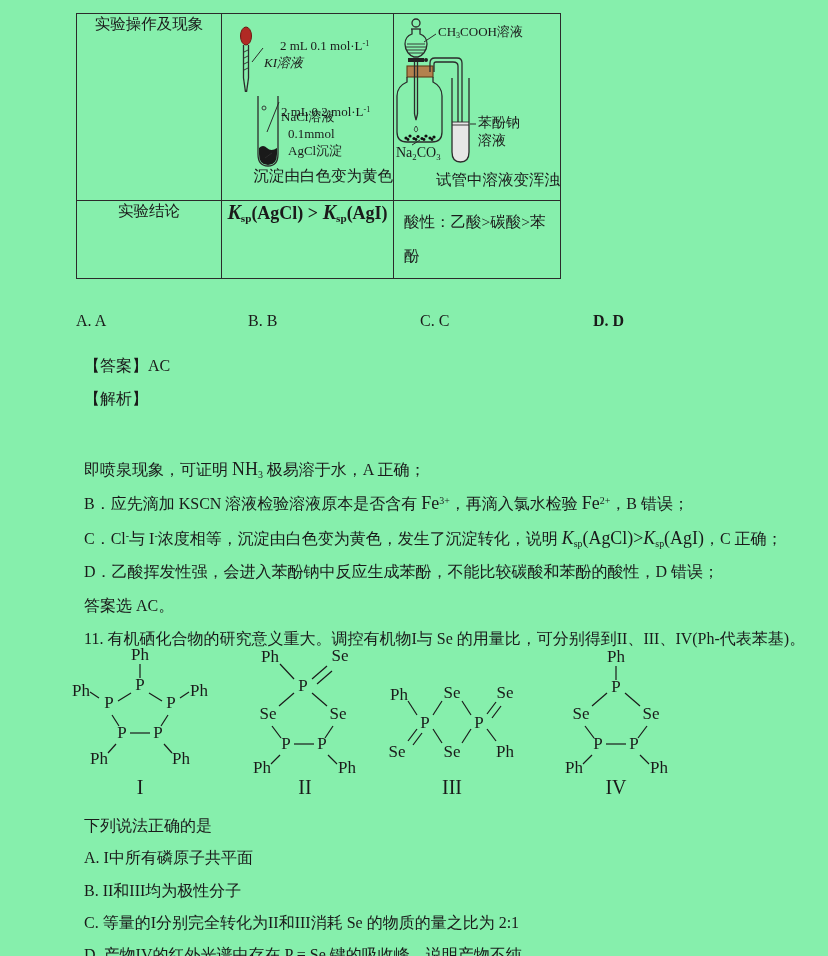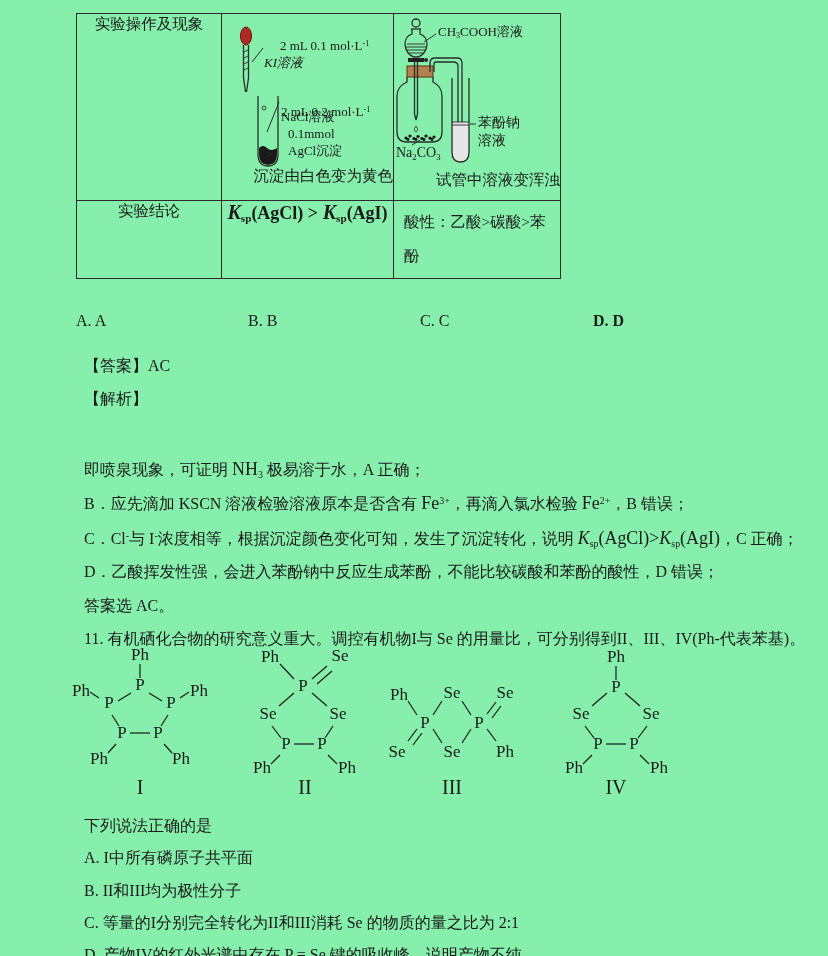--- a/index.html
+++ b/index.html
@@ -151,21 +151,21 @@
 
   <span class="choice-top" style="left:76px;">A. A</span>
   <span class="choice-top" style="left:248px;">B. B</span>
   <span class="choice-top" style="left:420px;">C. C</span>
   <span class="choice-top" style="left:593px;font-weight:bold;">D. D</span>
 
   <p class="line" style="top:340px;">【答案】AC</p>
   <p class="line" style="top:373px;">【解析】</p>
   <p class="line" style="top:443px;"><span>即喷泉现象，可证明 </span><span class="seg-f">NH</span><sub>3</sub><span> 极易溶于水，A 正确；</span></p>
   <p class="line" style="top:477px;"><span>B．应先滴加 KSCN 溶液检验溶液原本是否含有 </span><span class="seg-f">Fe</span><sup>3+</sup><span>，再滴入氯水检验 </span><span class="seg-f">Fe</span><sup>2+</sup><span>，B 错误；</span></p>
-  <p class="line" style="top:512px;"><span>C．Cl</span><sup>-</sup><span>与 I</span><sup>-</sup><span>浓度相等，根据沉淀颜色变化可知，发生了沉淀转化，说明 </span><span class="seg-i">K</span><sub>sp</sub><span class="seg-f">(AgCl)&gt;</span><span class="seg-i">K</span><sub>sp</sub><span class="seg-f">(AgI)</span><span>，C 正确；</span></p>
+  <p class="line" style="top:512px;"><span>C．Cl</span><sup>-</sup><span>与 I</span><sup>-</sup><span>浓度相等，沉淀由白色变为黄色，发生了沉淀转化，说明 </span><span class="seg-i">K</span><sub>sp</sub><span class="seg-f">(AgCl)&gt;</span><span class="seg-i">K</span><sub>sp</sub><span class="seg-f">(AgI)</span><span>，C 正确；</span></p>
   <p class="line" style="top:546px;">D．乙酸挥发性强，会进入苯酚钠中反应生成苯酚，不能比较碳酸和苯酚的酸性，D 错误；</p>
   <p class="line" style="top:580px;">答案选 AC。</p>
 
   <p class="line" style="top:613px;">11. 有机硒化合物的研究意义重大。调控有机物I与 Se 的用量比，可分别得到II、III、IV(Ph-代表苯基)。</p>
 
   <div class="struct" style="left:65px;">
     <svg width="150" height="132" viewBox="0 0 150 132">
       <line class="bond" x1="75" y1="22" x2="75" y2="36"></line>
       <line class="bond" x1="66" y1="51" x2="53" y2="59"></line>
       <line class="bond" x1="84" y1="51" x2="97" y2="59"></line>

